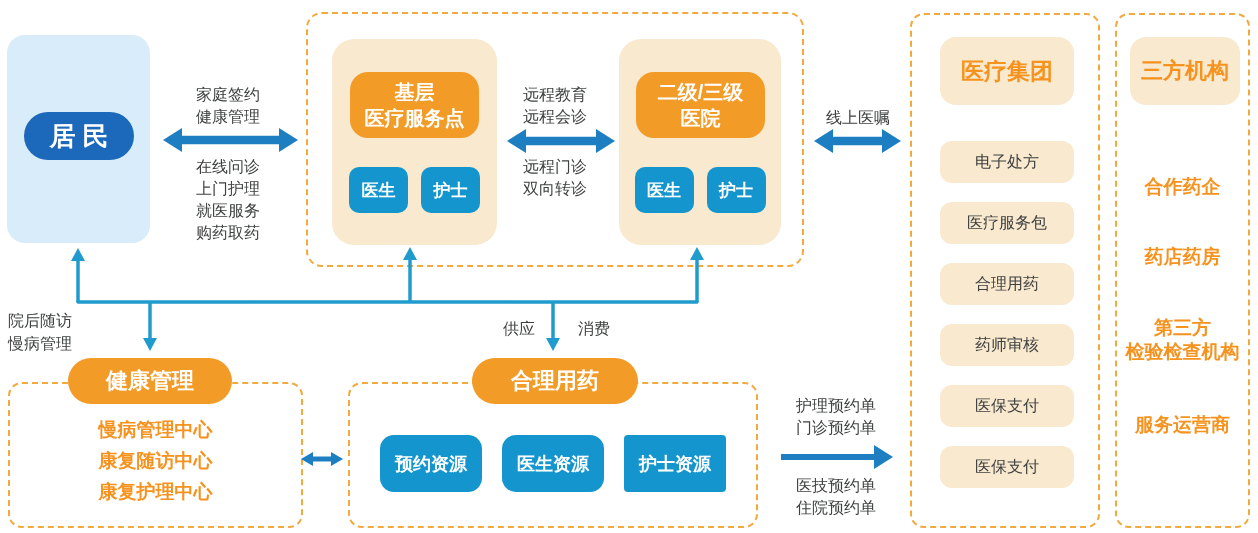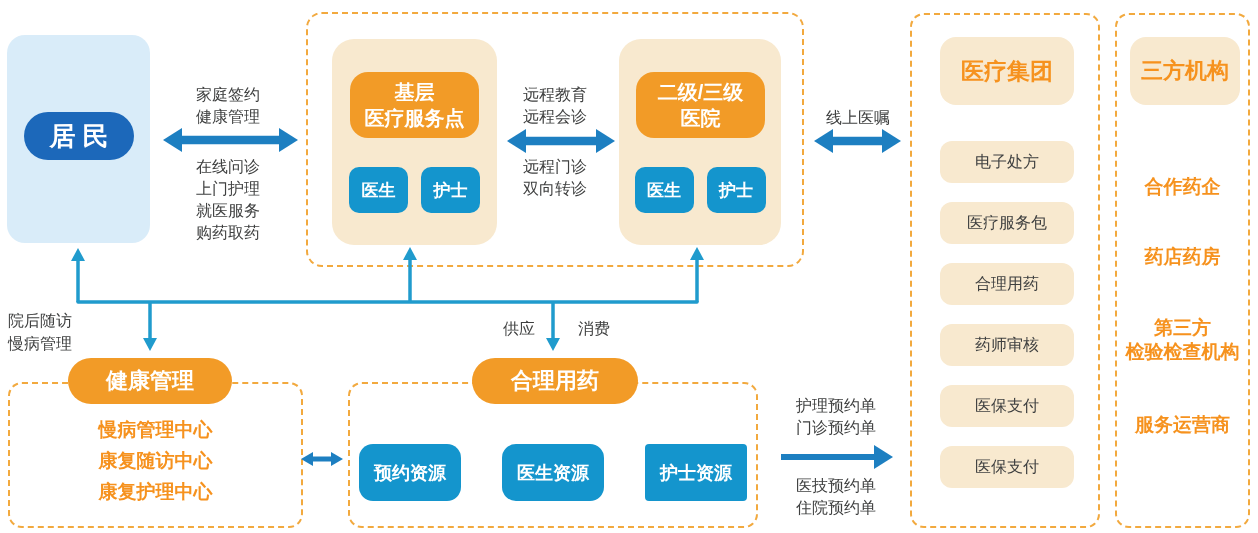--- a/index.html
+++ b/index.html
@@ -138,19 +138,19 @@
 <div class="abs dashed" style="left:8px;top:382px;width:295px;height:146px">
   <div class="abs" style="left:0;right:0;top:30px">
     <div class="hm-item">慢病管理中心</div>
     <div class="hm-item">康复随访中心</div>
     <div class="hm-item">康复护理中心</div>
   </div>
 </div>
 <div class="abs orange-pill" style="left:68px;top:358px;width:164px;height:46px;font-size:22px;border-radius:23px">健康管理</div>
 
 <div class="abs dashed" style="left:348px;top:382px;width:410px;height:146px">
-  <div class="abs" style="left:0;right:0;top:60px;display:flex;justify-content:center;gap:41px">
+  <div class="abs" style="left:0;right:0;top:51px;display:flex;justify-content:center;gap:20px">
     <div class="blue-chip" style="width:102px;height:57px;font-size:18px;border-radius:14px">预约资源</div>
     <div class="blue-chip" style="width:102px;height:57px;font-size:18px;border-radius:14px">医生资源</div>
     <div class="blue-chip" style="width:102px;height:57px;font-size:18px;border-radius:4px">护士资源</div>
   </div>
 </div>
 <div class="abs orange-pill" style="left:472px;top:358px;width:166px;height:46px;font-size:22px;border-radius:23px">合理用药</div>
 
 </body></html>

